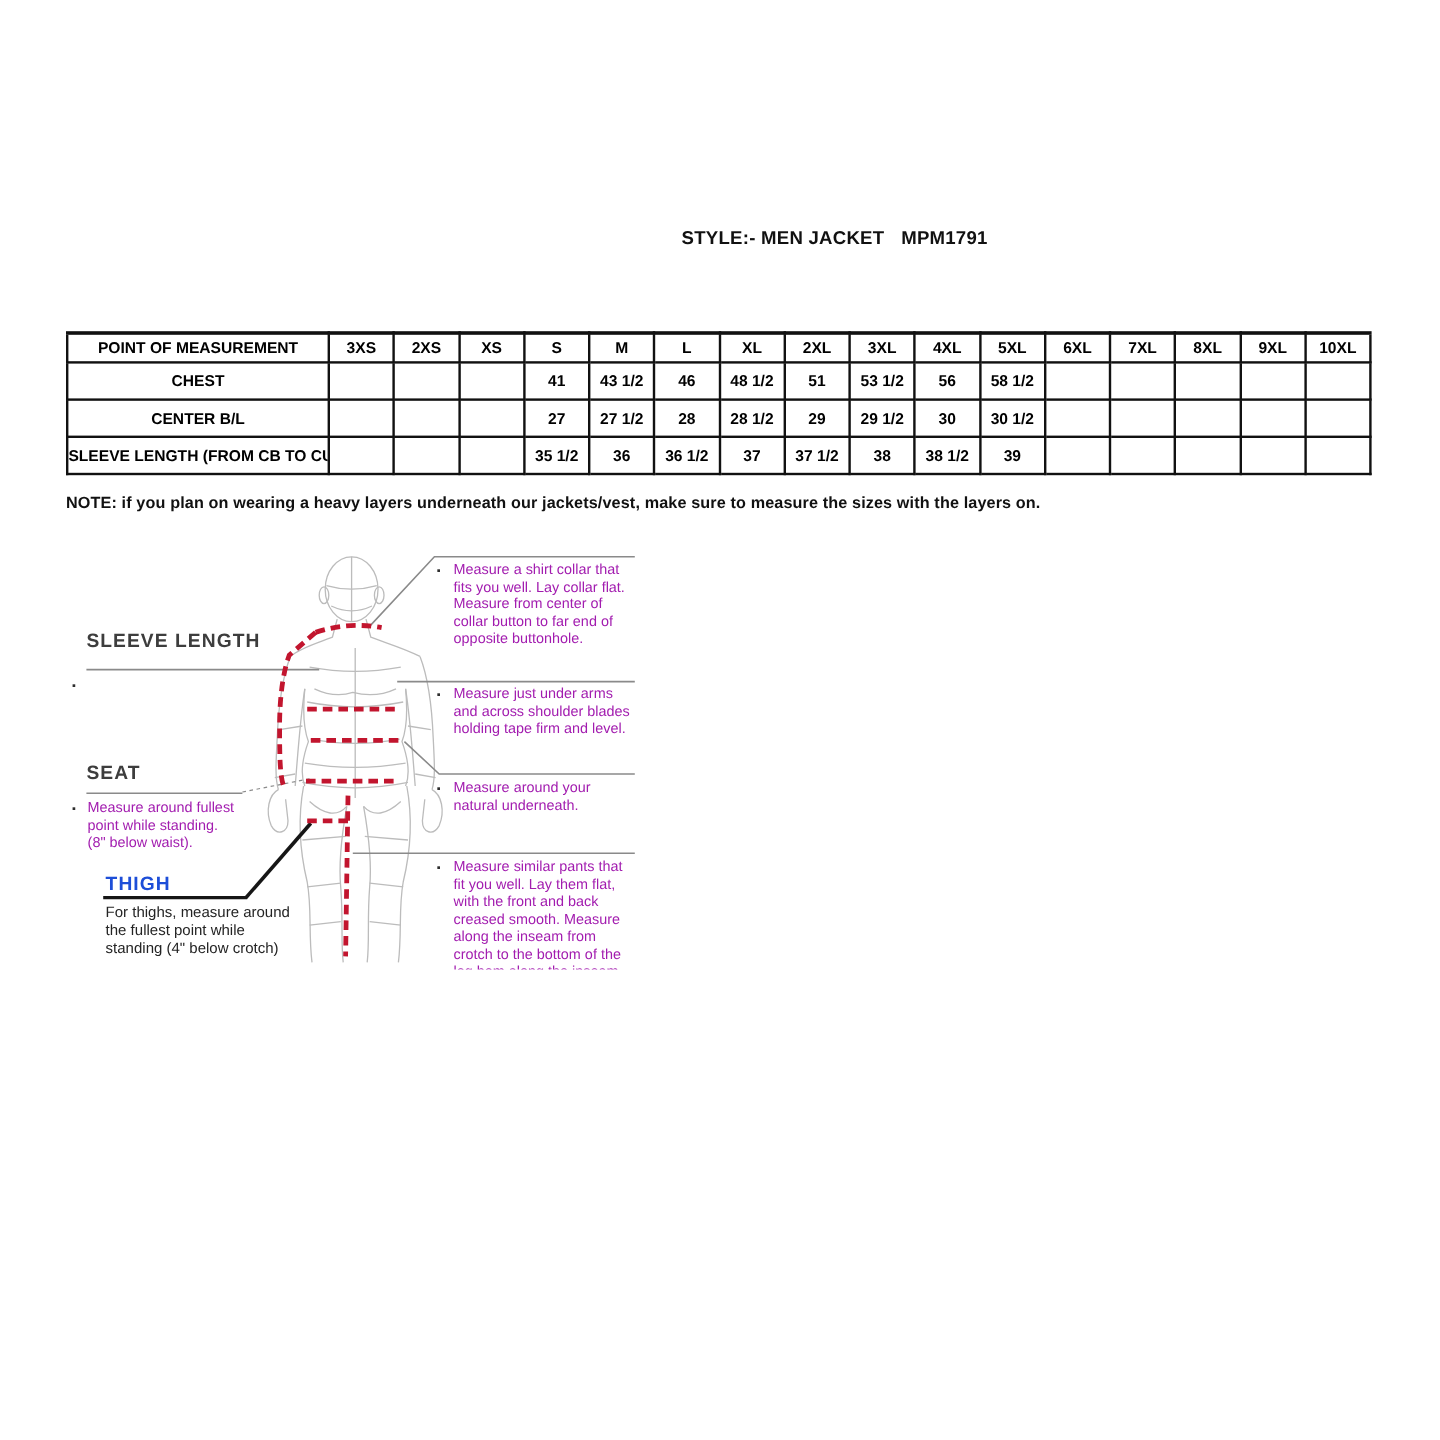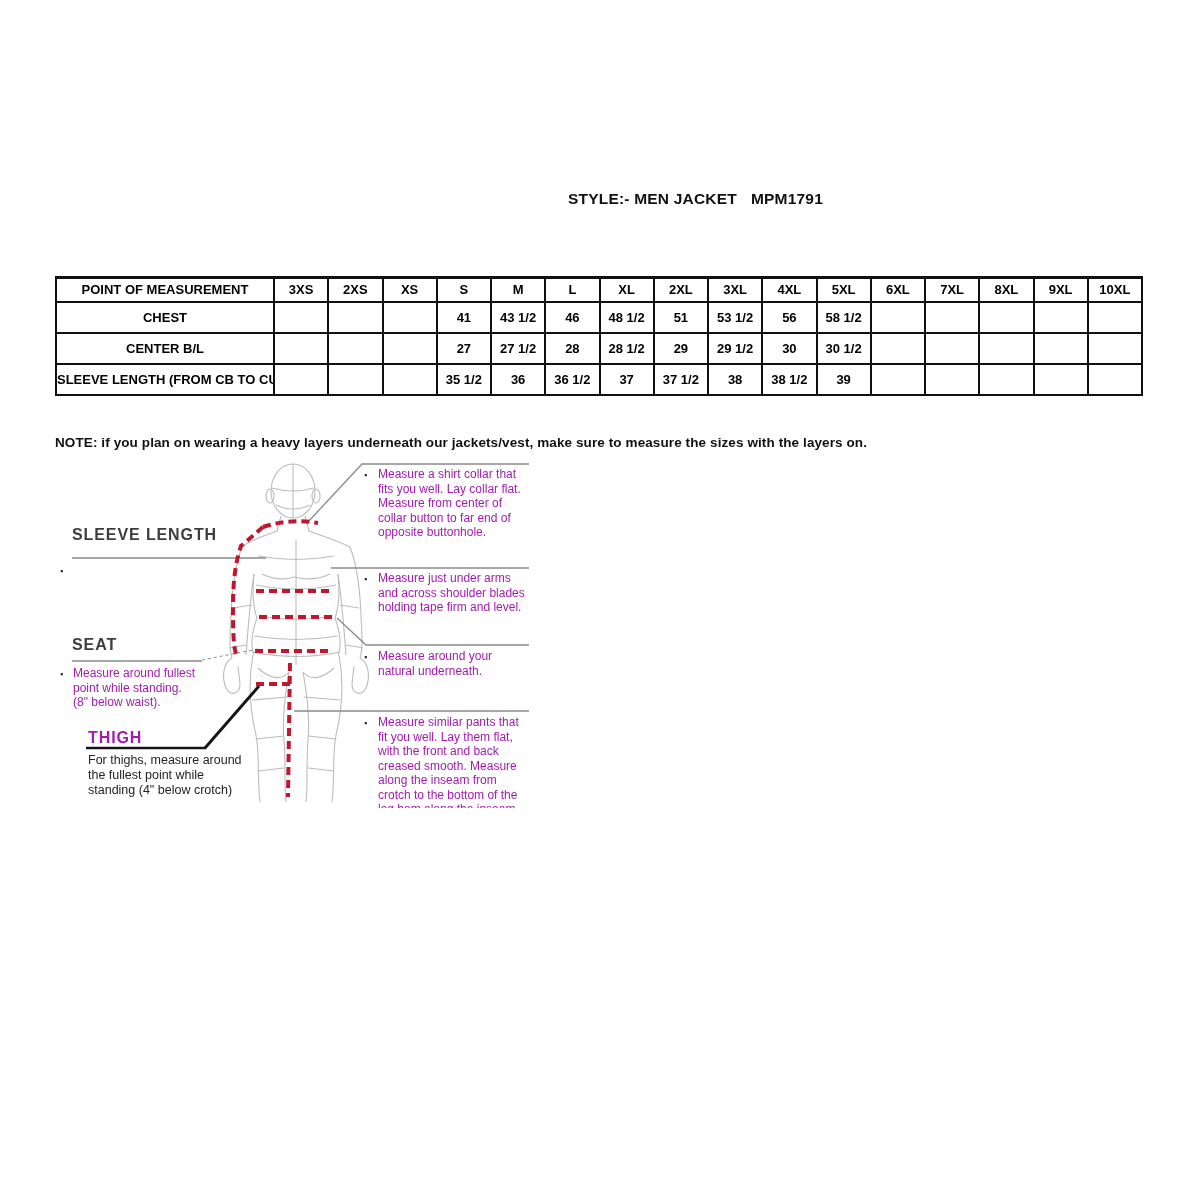--- a/index.html
+++ b/index.html
@@ -10,27 +10,27 @@
   .title .code { margin-left:14px; font-weight:600;margin-top:14px; }
 
   
   table.size { position:absolute; left:55px; top:276px; width:1088px; border-collapse:collapse; table-layout:fixed; font-size:13px; font-weight:bold; color:#000; border:2px solid #111; border-top-width:3px; }
   table.size th, table.size td { border:2px solid #111; text-align:center; vertical-align:middle; padding:0; overflow:hidden; white-space:nowrap; font-size:13px; }
   table.size thead tr { height:24px;padding-left:43px; }
   table.size tbody tr { height:31px; }
   th.poml, td.row-label { text-align:left; padding-left:3px; }
 
   
-  .note { position:absolute; left:55px; top:411px; font-size:13.5px; font-weight:bold; color:#111; letter-spacing:0.1px;margin-top:24px; }
+  .note { position:absolute; left:55px; top:411px; font-size:13.5px; font-weight:bold; color:#111; letter-spacing:0.1px; }
 
   
   .diagram { position:absolute; left:0; top:440px; width:620px; height:368px; overflow:hidden; }
   .diagram svg { position:absolute; left:60px; top:0; }
   .g-heading { position:absolute; font-size:16px; letter-spacing:0.9px; color:#3d3d3d; font-weight:600; white-space:nowrap; }
-  .g-heading.dark { color:#a21caf; }
+  .g-heading.dark { color:#1d4ed8; }
   .g-body { position:absolute; font-size:12px; line-height:14.5px; color:#a21caf; white-space:pre-line; }
   .g-body.thigh-text { font-size:12.5px; line-height:15px; color:#242424; }
   .bullet { position:absolute; font-size:9px; color:#2e2e2e; line-height:9px; }
 </style>
 </head>
 <body>
 
 <div class="title">
   <span>STYLE:- MEN JACKET</span><span class="code">MPM1791</span>
 </div>

